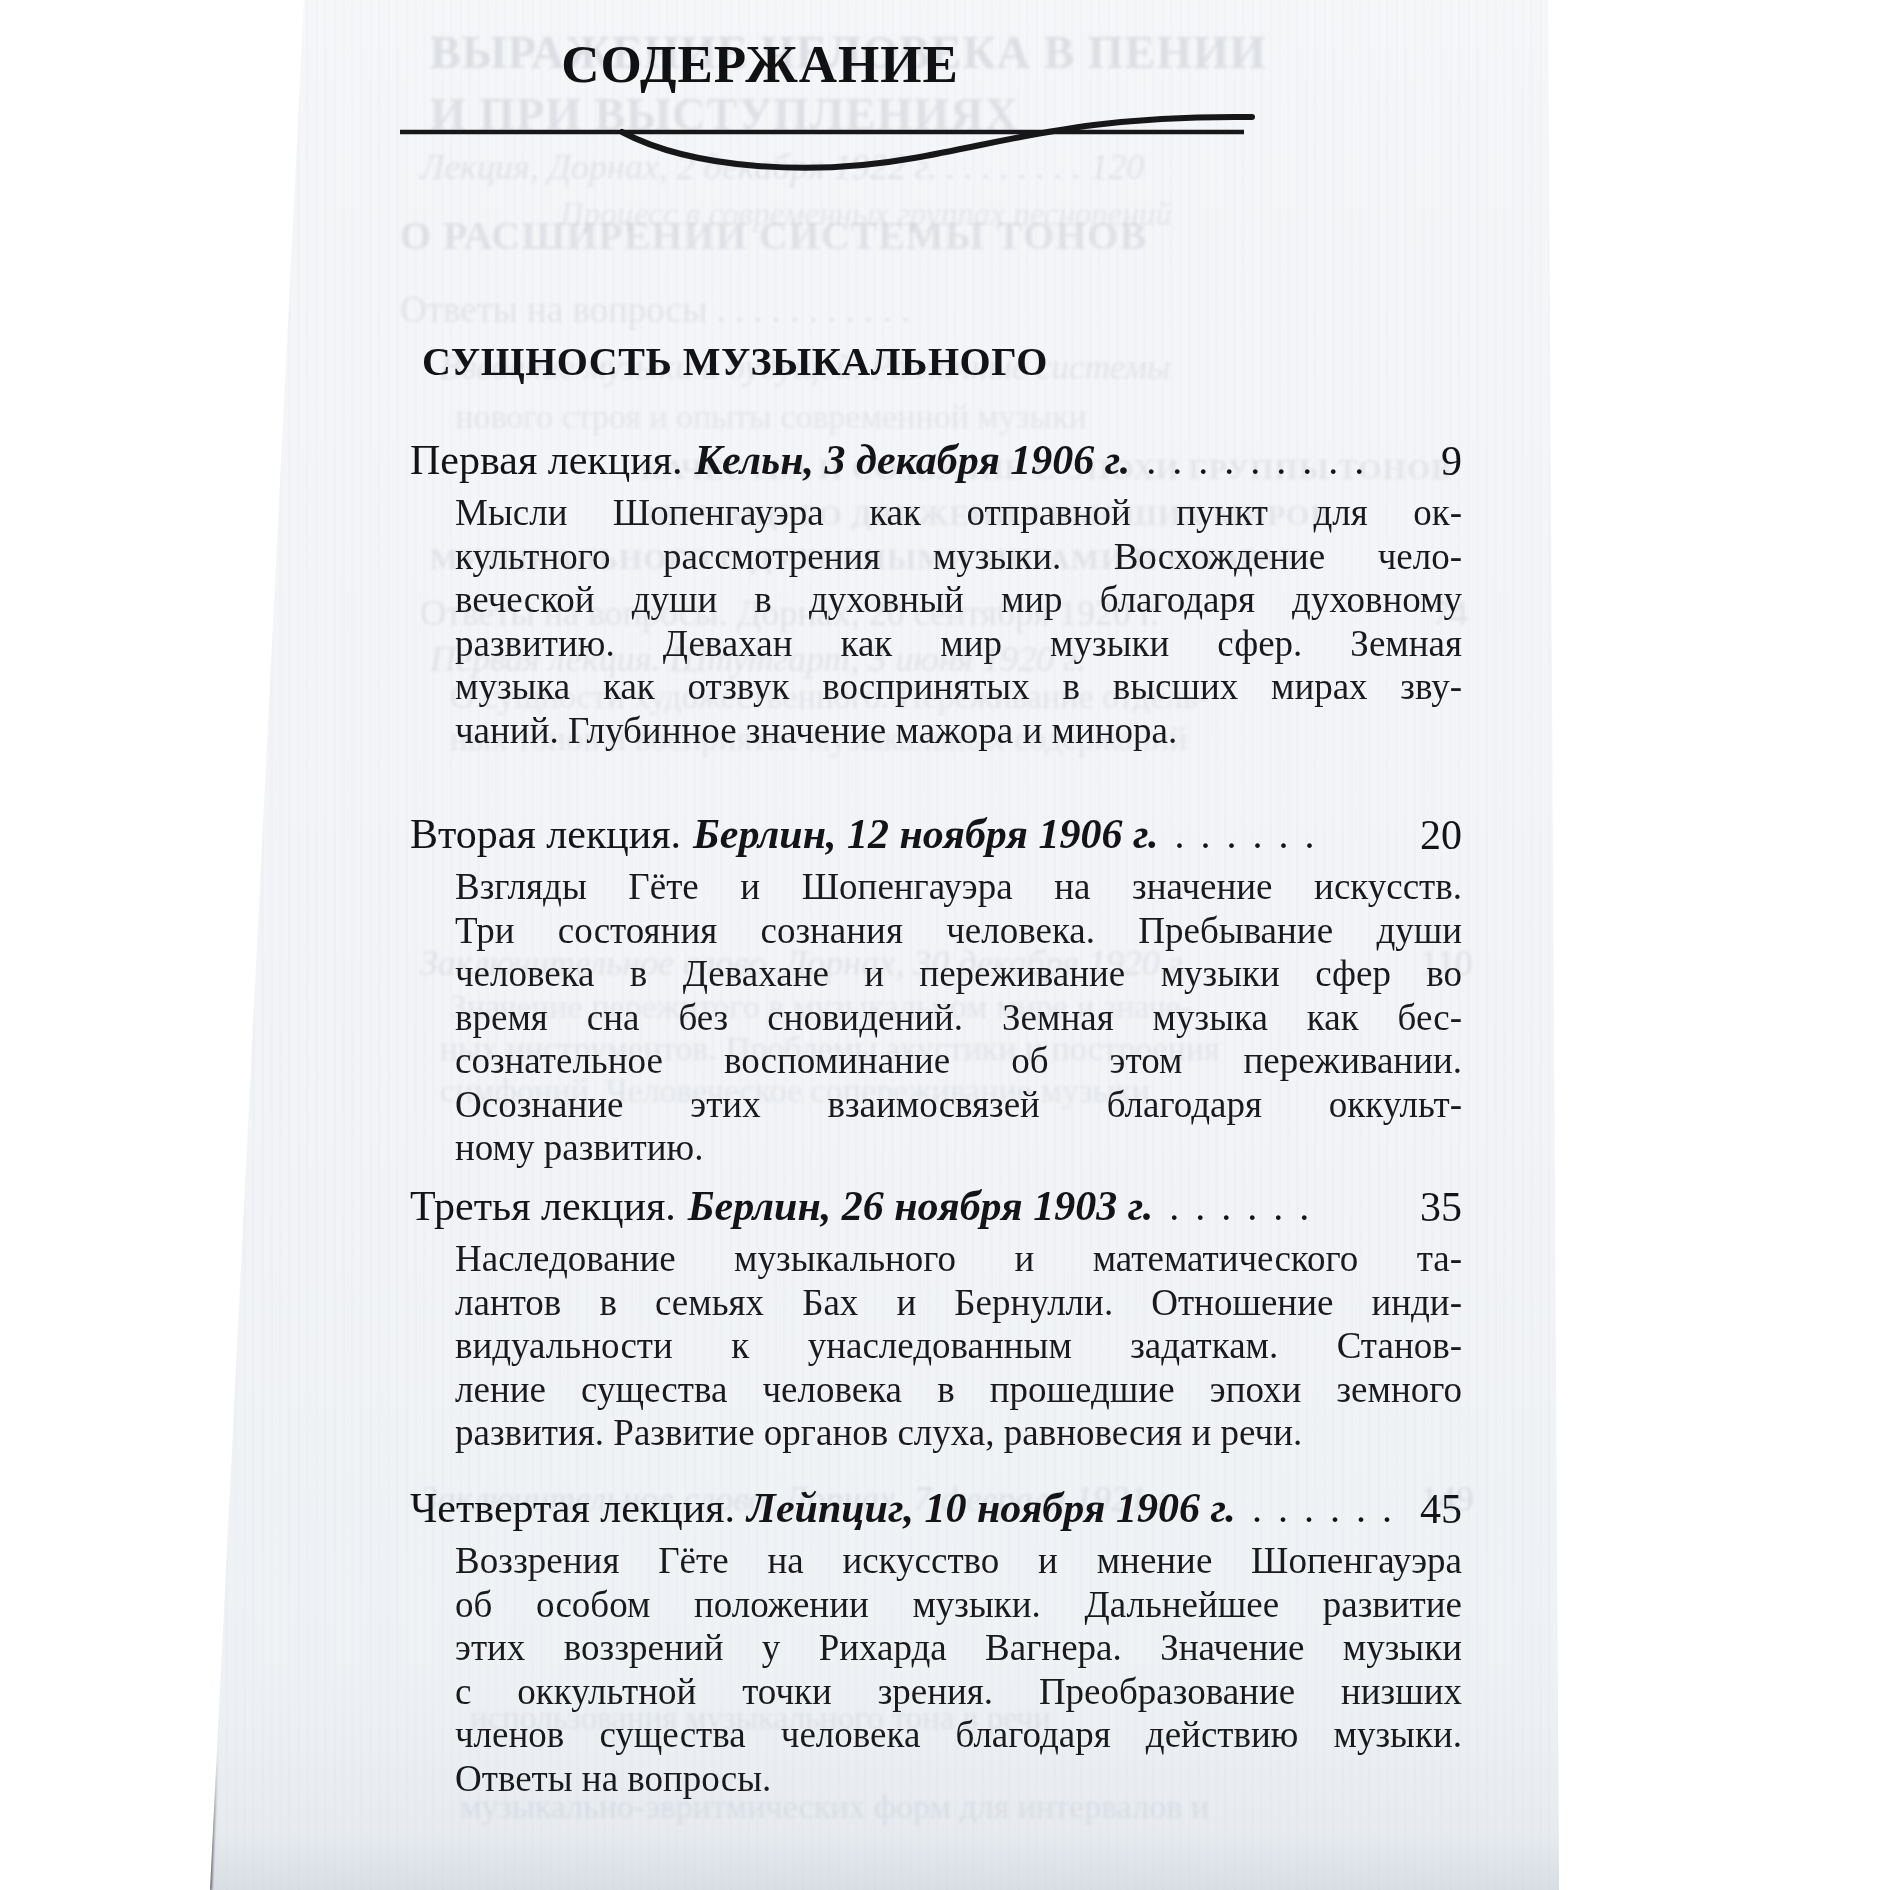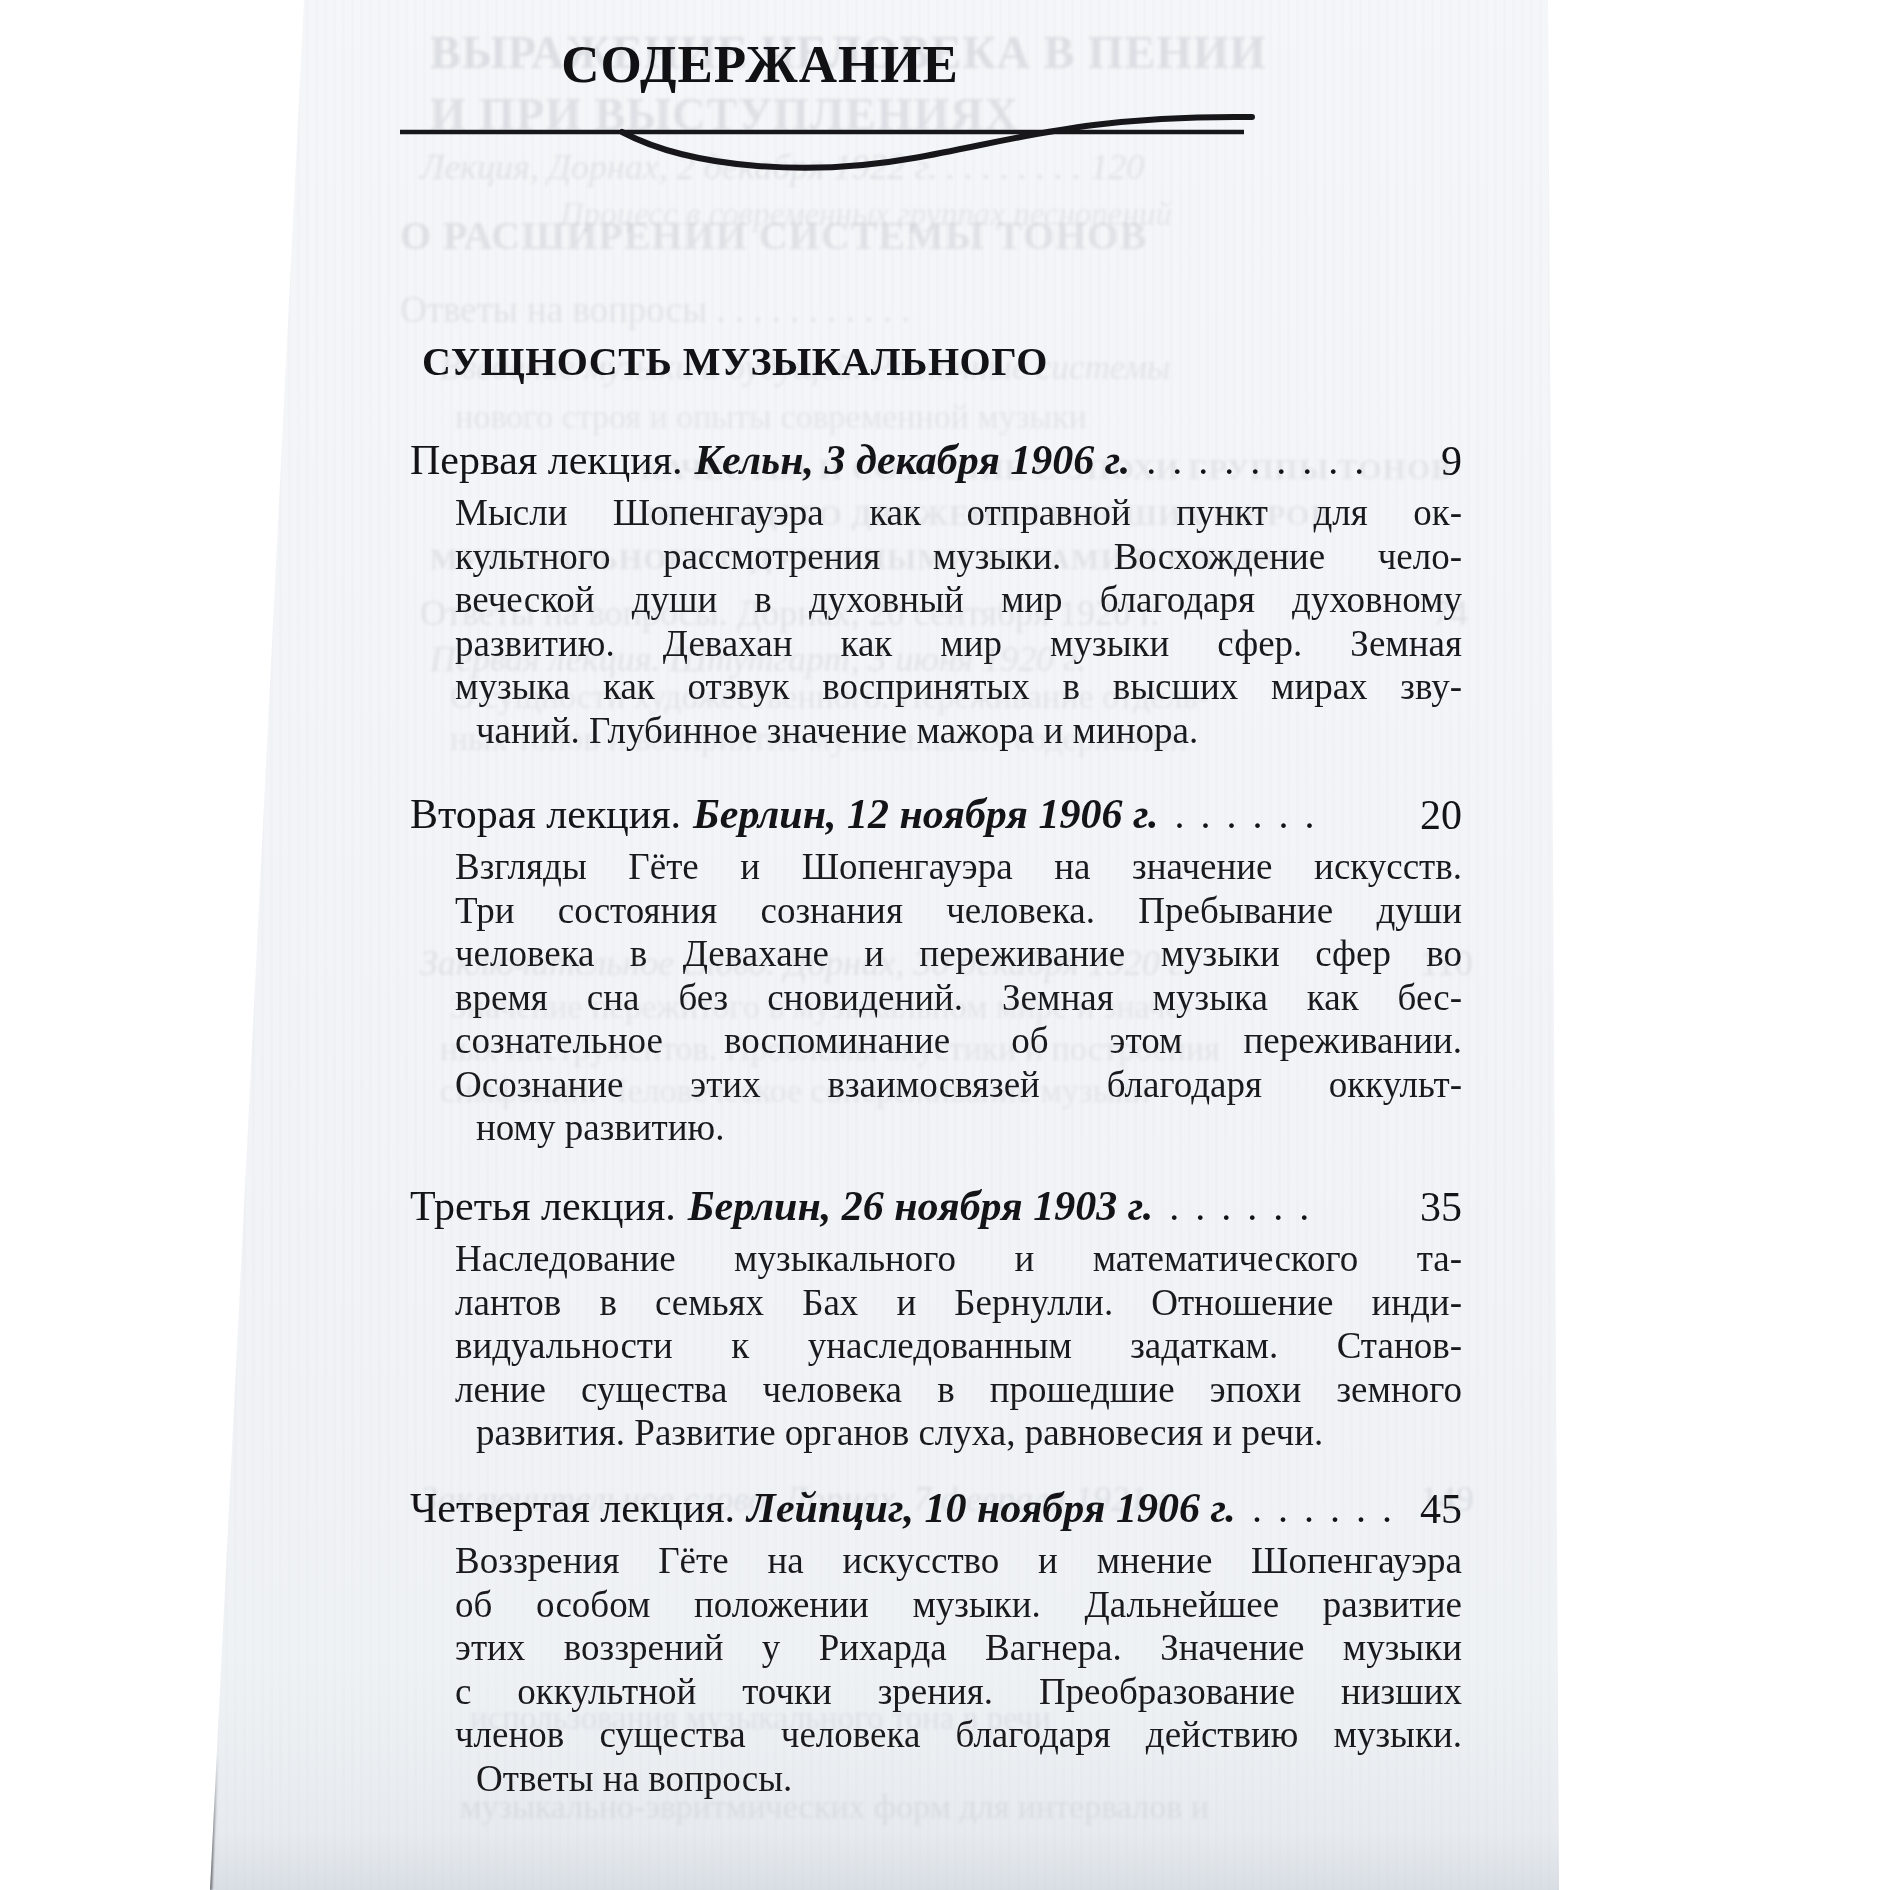--- a/index.html
+++ b/index.html
@@ -45,22 +45,22 @@
   }
   .entry-label{white-space:pre;}
   .entry-venue{font-style:italic;margin-left:12px;white-space:pre;font-weight:bold;}
   .leader{
     flex:1 1 auto;margin-left:16px;letter-spacing:3px;white-space:nowrap;
     overflow:hidden;font-size:40px;
   }
   .pnum{position:absolute;right:0;bottom:0;font-size:42px;}
   .desc{margin-left:45px;margin-top:8px;width:1007px;font-size:37px;line-height:43.5px;color:#1a1a1d;}
   .jl{text-align:justify;text-align-last:justify;}
-  .jl.last{text-align:left;text-align-last:left;margin-left:21px;}
-  .e1{top:438px;} .e2{top:792px;} .e3{top:1184px;} .e4{top:1486px;}
+  .jl.last{text-align:left;text-align-last:left;}
+  .e1{top:438px;} .e2{top:812px;} .e3{top:1184px;} .e4{top:1486px;}
 </style>
 </head>
 <body>
 
 <div class="canvas">
   <div class="page">
 
     <div class="bleed">
         <div class="bt bt-caps" style="left: 430px; top: 26px; font-size: 46px; opacity: 0.16;">ВЫРАЖЕНИЕ ЧЕЛОВЕКА В ПЕНИИ</div>
         <div class="bt bt-caps" style="left: 430px; top: 88px; font-size: 46px; opacity: 0.15;">И ПРИ ВЫСТУПЛЕНИЯХ</div>

